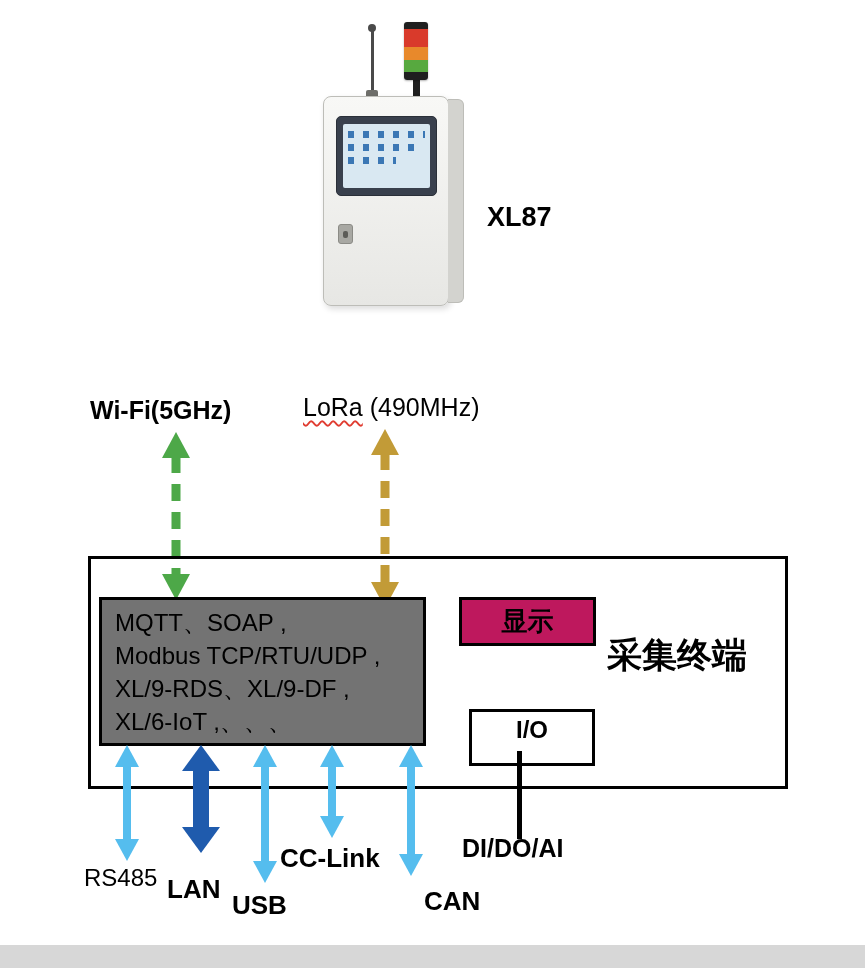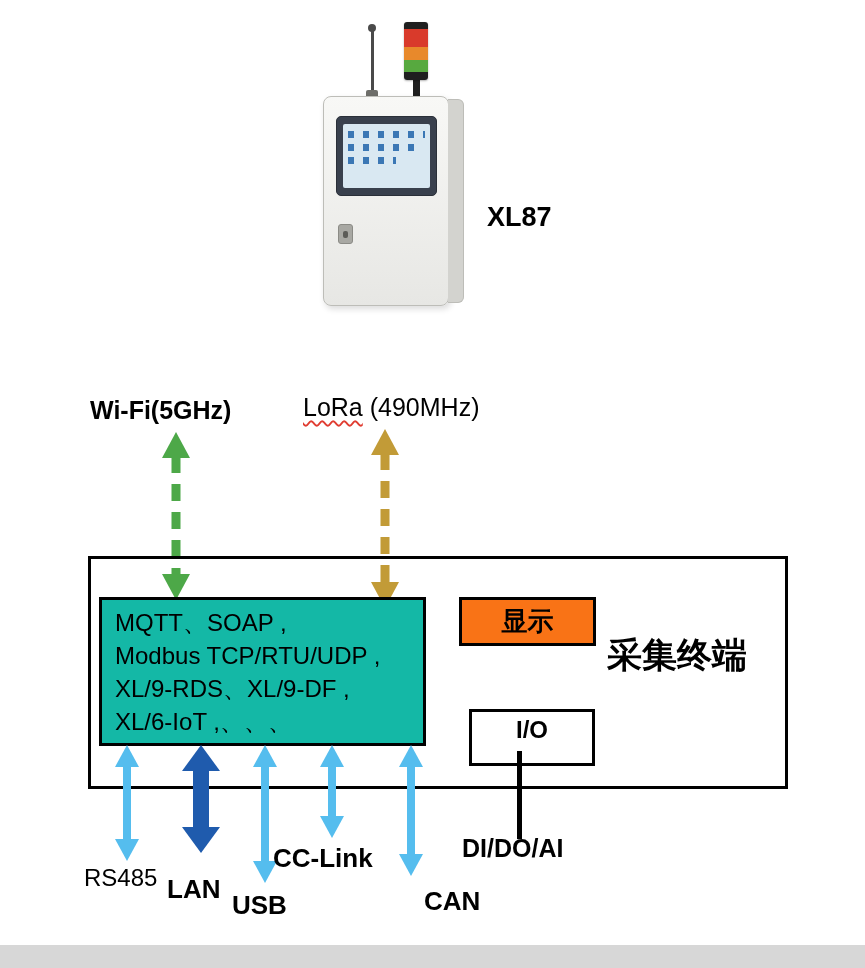--- a/index.html
+++ b/index.html
@@ -44,43 +44,43 @@
   
   .wifi-label { left:90px;  top:396px; font-size:25px; font-weight:bold; }
   .lora-label { left:303px; top:393px; font-size:25px; }
   .lora-word  { text-decoration:underline; text-decoration-style:wavy;
     text-decoration-color:var(--underline-red,#e03c31);
     text-decoration-thickness:2px; text-underline-offset:4px; }
 
   
   .outer-box { left:88px; top:556px; width:700px; height:233px; border:3px solid #000; }
   .protocol-box { left:99px; top:597px; width:327px; height:149px; border:3px solid #000;
-    background:#14b8a6; font-size:24px; line-height:33px; padding:6px 0 0 13px; }
+    background:#737373; font-size:24px; line-height:33px; padding:6px 0 0 13px; }
   .display-box { left:459px; top:597px; width:137px; height:49px; border:3px solid #000;
-    background:#f97316; font-size:26px; font-weight:bold; text-align:center; line-height:43px; }
+    background:#be185d; font-size:26px; font-weight:bold; text-align:center; line-height:43px; }
   .io-box { left:469px; top:709px; width:126px; height:57px; border:3px solid #000;
     background:#fff; font-size:24px; font-weight:bold; text-align:center; line-height:35px; }
   .terminal-title { left:607px; top:632px; font-size:35px; font-weight:bold; line-height:46px; }
 
   
   .arrow { position:absolute; display:block; }
   .arrow .shaft { stroke:currentColor; fill:none; }
   .arrow .head  { fill:currentColor; stroke:none; }
   .arrow-wifi { color:var(--arrow-green,#4da848); }
   .arrow-lora { color:var(--arrow-gold,#c29b37); }
   .arrow-lb   { color:var(--arrow-lightblue,#55bdee); }
   .arrow-lan  { color:var(--arrow-darkblue,#1f5bad); }
   .io-line { left:517px; top:751px; width:5px; height:88px; background:#000; }
 
   
   .port-label { font-size:26px; font-weight:bold; white-space:nowrap; }
   .lbl-rs485  { left:84px;  top:864px; font-size:24px; font-weight:normal; }
   .lbl-lan    { left:167px; top:874px; }
   .lbl-usb    { left:232px; top:890px;text-align:right; }
-  .lbl-cclink { left:273px; top:843px;text-align:right; }
+  .lbl-cclink { left:280px; top:843px;text-align:right; }
   .lbl-can    { left:388px; top:886px;margin-left:36px; }
   .lbl-dio    { left:462px; top:834px; font-size:25px; }
 
   .footer-strip { left:0; top:945px; width:865px; height:23px; background:#d7d7d7; }
 </style>
 </head>
 <body>
 
 <div class="canvas">
 

